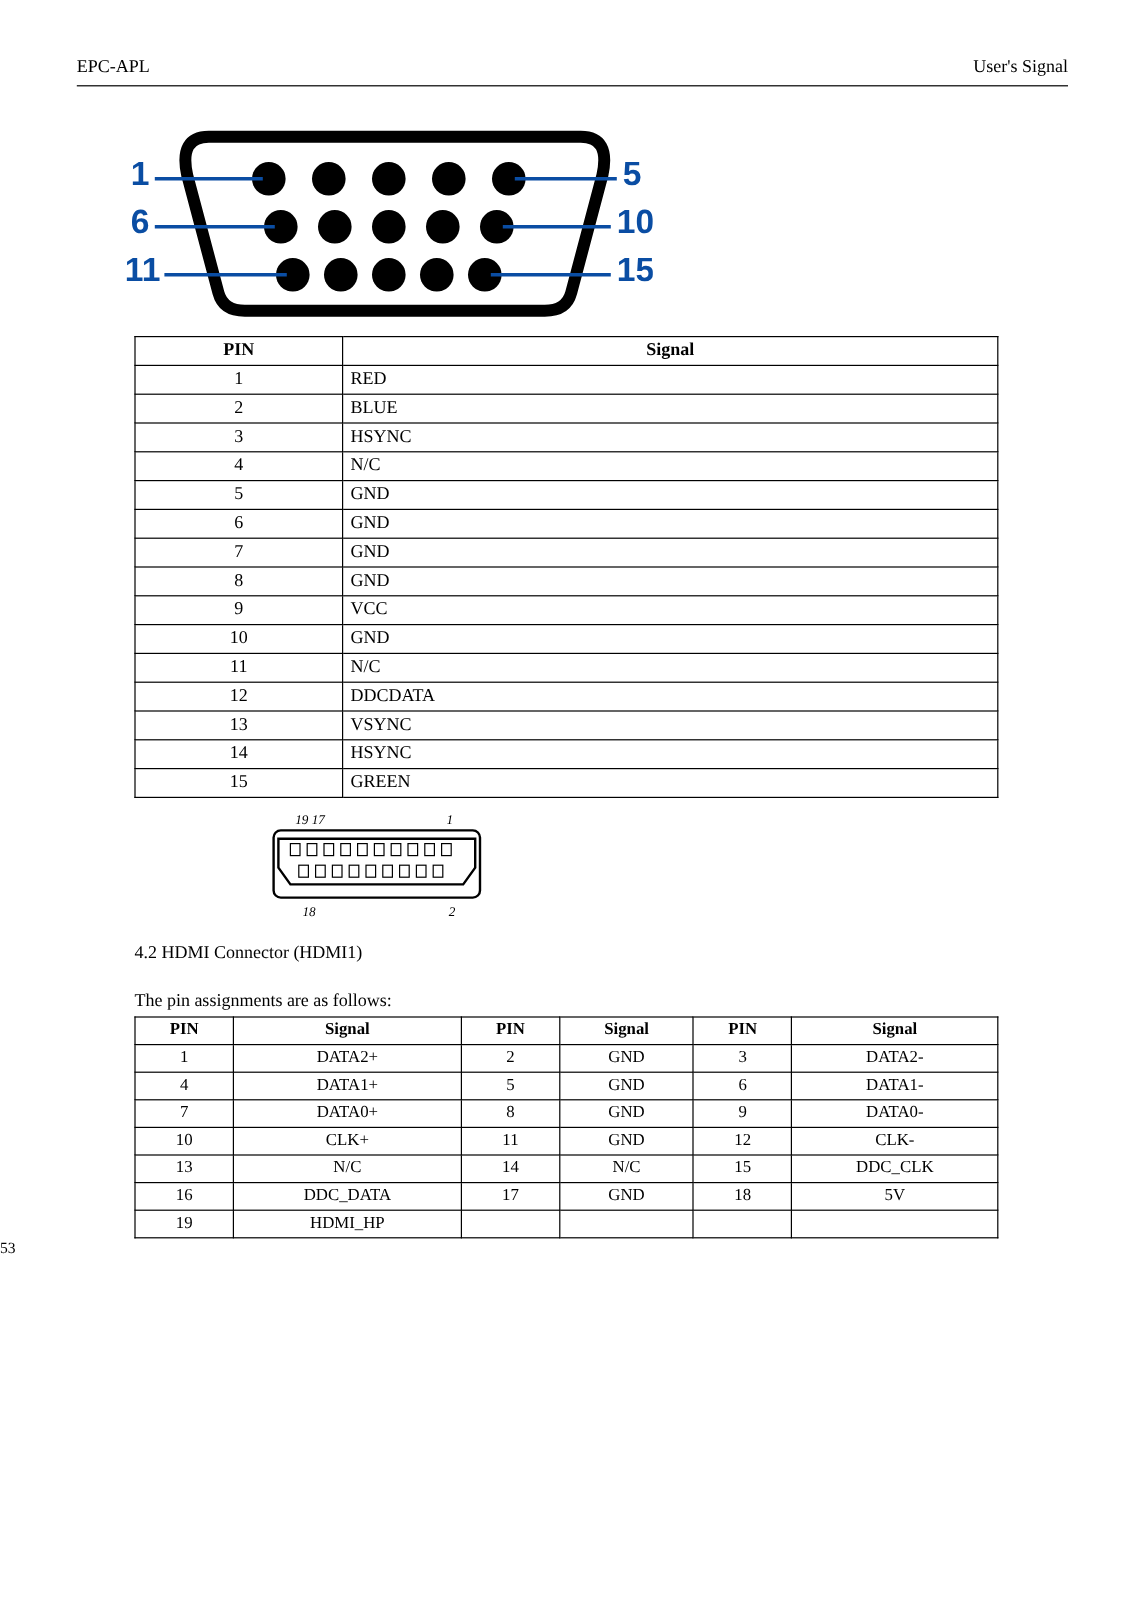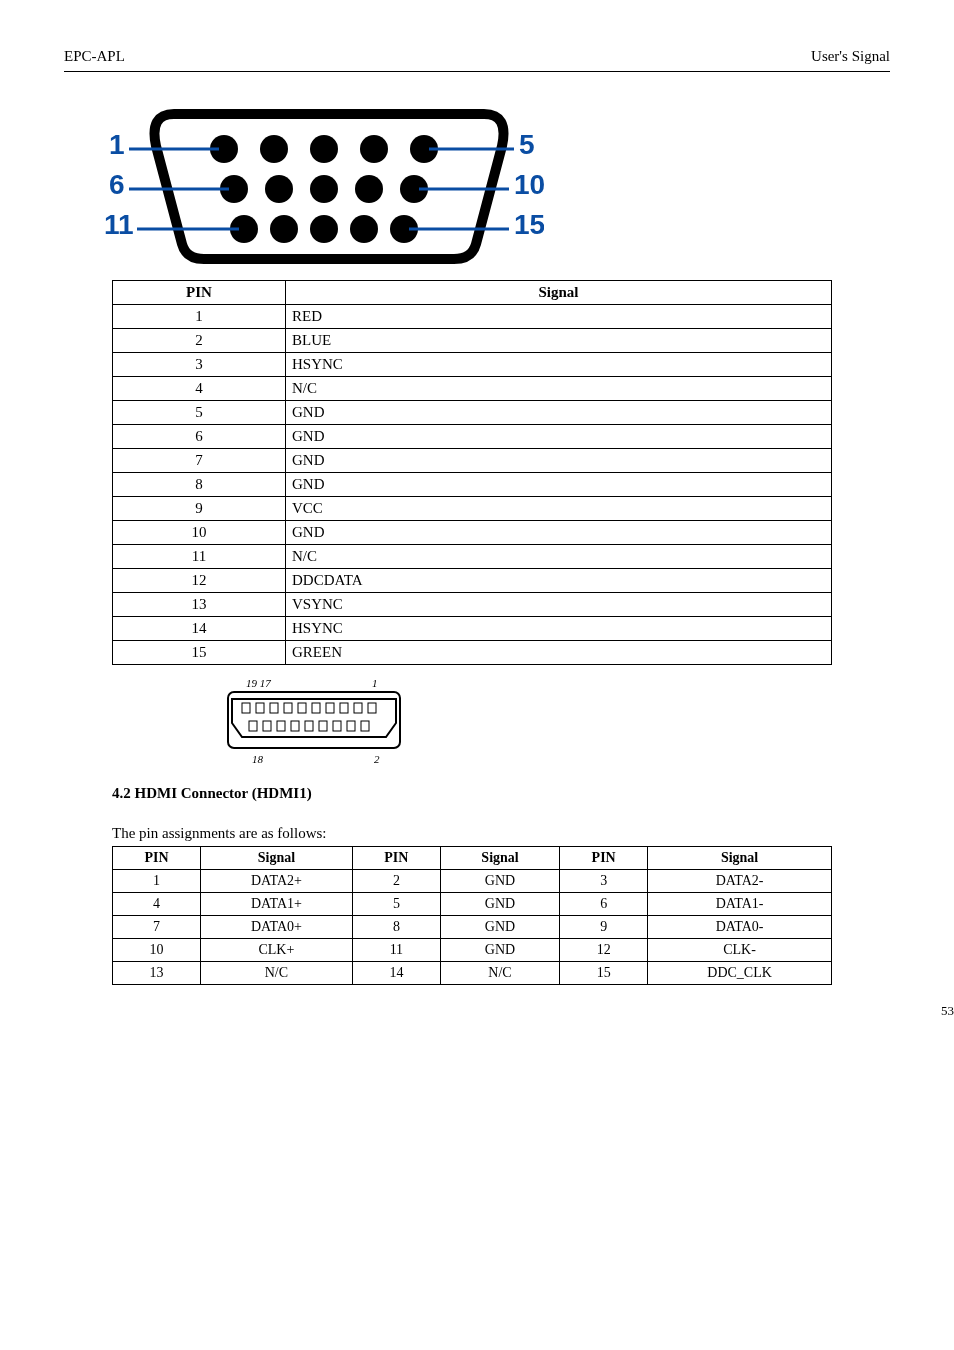--- a/index.html
+++ b/index.html
@@ -24,21 +24,21 @@
     border-bottom: 1px solid #000;
     padding-bottom: 6px;
     margin-bottom: 22px;
   }
   .diagram {
     margin-left: 40px;
     margin-bottom: 6px;
   }
   .diagram svg { display:block; }
   .section-title {
-    font-weight: bold;
+    font-weight: normal;
     font-size: 15px;
     margin: 6px 0 4px 48px;
   }
   table.pin {
     border-collapse: collapse;
     margin-left: 48px;
     width: 720px;
     font-size: 15px;
   }
   table.pin th, table.pin td {
@@ -69,24 +69,24 @@
     padding: 3px 6px;
     text-align: center;
   }
   table.hdmi th { font-weight: bold; }
   .hdmi-caption {
     font-size: 15px;
     margin: 23px 0 4px 48px;
   }
   .pagenum {
     position: absolute;
-    bottom: 49px;
+    bottom: 20px;
     left: 0;
     width: 100%;
-    text-align: right;
+    text-align: left;
     font-size: 13px;
   }
 </style>
 </head>
 <body>
 
 <div class="page">
 
   <div class="header">
     <span>EPC-APL</span>
@@ -287,17 +287,33 @@
           <td>CLK-</td>
         </tr>
         <tr>
           <td>13</td>
           <td>N/C</td>
           <td>14</td>
           <td>N/C</td>
           <td>15</td>
           <td>DDC_CLK</td>
         </tr>
+        <tr>
+          <td>16</td>
+          <td>DDC_DATA</td>
+          <td>17</td>
+          <td>GND</td>
+          <td>18</td>
+          <td>5V</td>
+        </tr>
+        <tr>
+          <td>19</td>
+          <td>HDMI_HP</td>
+          <td></td>
+          <td></td>
+          <td> </td>
+          <td> </td>
+        </tr>
       </tbody>
   </table>
 
   <div class="pagenum">53</div>
 </div>
 
 </body></html>

